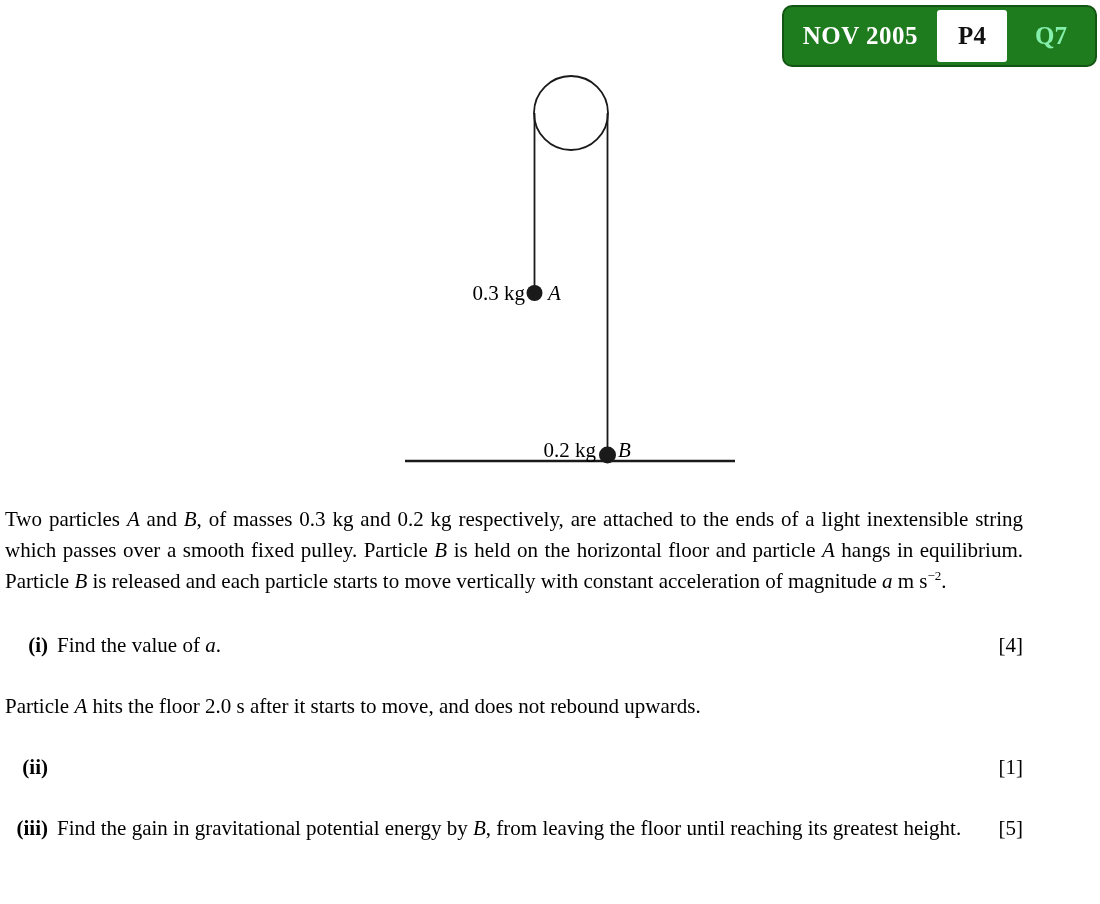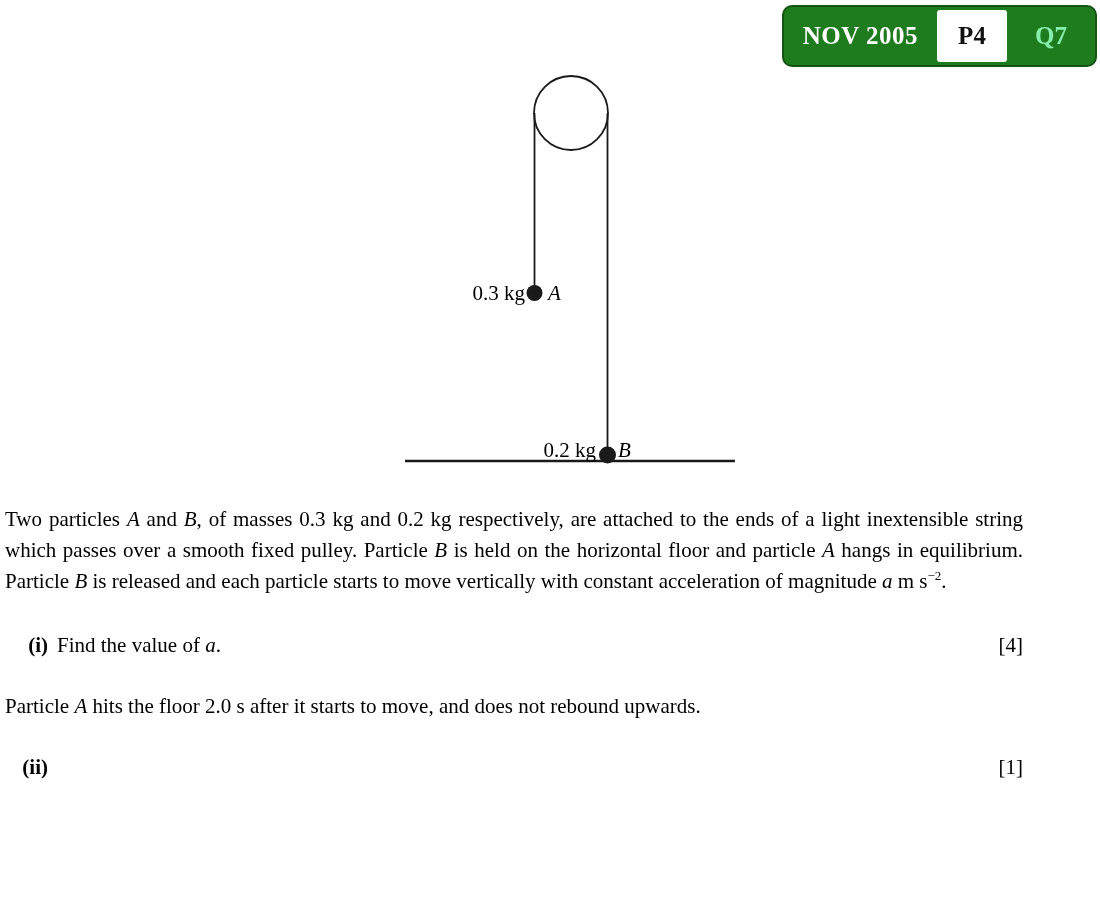--- a/index.html
+++ b/index.html
@@ -89,14 +89,21 @@
 
   <p class="interlude"><span>Particle </span><span class="it">A</span><span> hits the floor 2.0 s after it starts to move, and does not rebound upwards.</span></p>
 
   <div class="part">
     <div class="part-label">(ii)</div>
     <div class="part-body">
       <span class="marks">[1]</span>
     </div>
   </div>
 
+  <div class="part">
+    <div class="part-label">(iii)</div>
+    <div class="part-body">
+      <span><span>Find the gain in gravitational potential energy by </span><span class="it">B</span><span>, from leaving the floor until reaching its greatest height.</span></span>
+      <span class="marks">[5]</span>
+    </div>
+  </div>
 
 </div>
 
 </body></html>

